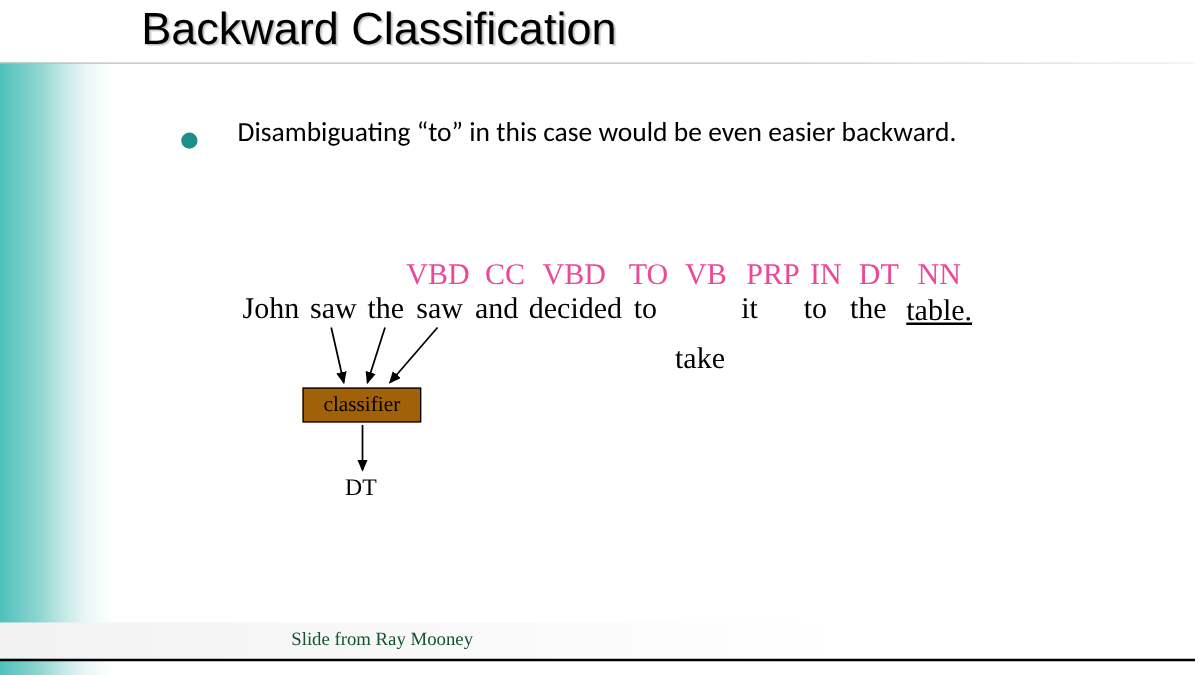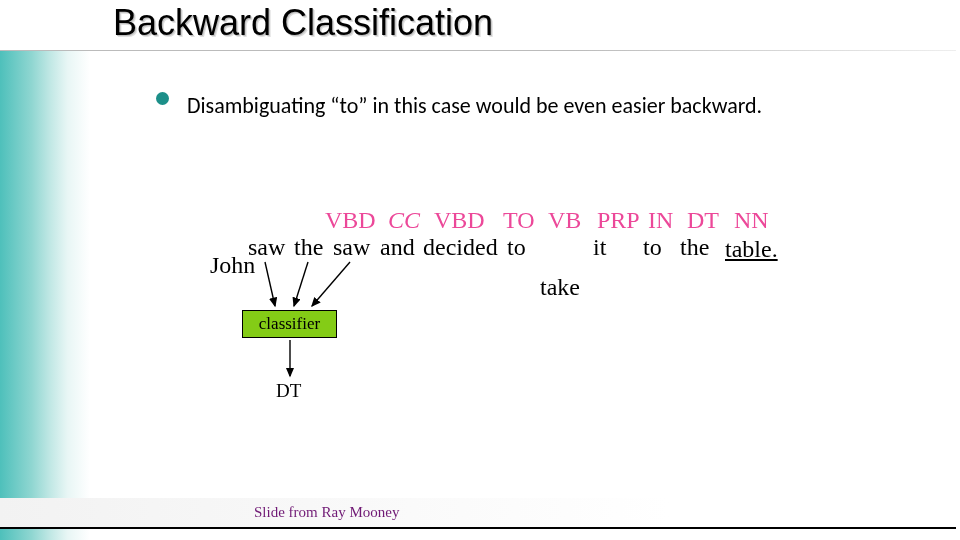--- a/index.html
+++ b/index.html
@@ -37,25 +37,25 @@
     font-family: Arial, sans-serif;
     font-size: 36px;
     font-weight: 400;
     color: #000;
     letter-spacing: 0px;
     text-shadow: 1px 1px 0 #bfbfbf, 2px 2px 0 #e0e0e0;
   }
 
   .bullet-row {
     position: absolute;
-    left: 156px;
+    left: 145px;
     top: 92px;
     display: flex;
-    align-items: flex-start;
-    gap: 18px;
+    align-items: flex-end;
+    gap: 32px;
   }
   .bullet-dot {
     width: 13px; height: 13px;
     border-radius: 50%;
     background: #1c8f89;
     flex: none;
   }
   .bullet-text {
     font-family: Calibri, Arial, sans-serif;
     font-size: 22px;
@@ -66,21 +66,21 @@
   .word { font-family: "Times New Roman", Times, serif; font-size: 24px; color: #000; position: absolute; }
   .tag  { font-family: "Times New Roman", Times, serif; font-size: 24px; color: #ec4899; position: absolute; }
 
   
   .classifier {
     position: absolute;
     left: 242px;
     top: 310px;
     width: 95px;
     height: 28px;
-    background: #84cc16;
+    background: #a16207;
     border: 1.5px solid #000;
     text-align: center;
     font-family: "Times New Roman", Times, serif;
     font-size: 17px;
     line-height: 26px;
   }
 
   .output-tag {
     position: absolute;
     left: 276px;
@@ -91,22 +91,21 @@
 
   
   .svg-layer { position: absolute; left:0; top:0; width:960px; height:540px; pointer-events:none; }
 
   .footer {
     position: absolute;
     left: 233px;
     top: 504px;
     font-family: "Times New Roman", Times, serif;
     font-size: 15px;
-    color: #701a75;
-    margin-left: 21px;
+    color: #14532d;
   }
 
   .foot-line {
     position: absolute;
     left: 0; right: 0;
     top: 527px;
     height: 2px;
     background: #000;
   }
   .foot-bg {
@@ -126,30 +125,30 @@
   <div class="hline"></div>
 
   <div class="title">Backward Classification</div>
 
   <div class="bullet-row">
     <div class="bullet-dot"></div>
     <div class="bullet-text">Disambiguating “to” in this case would be even easier backward.</div>
   </div>
 
   <span class="tag" style="left:325px; top:207px;">VBD</span>
-  <span class="tag" style="left:388px; top:207px;font-style:italic;">CC</span>
+  <span class="tag" style="left:388px; top:207px;">CC</span>
   <span class="tag" style="left:434px; top:207px;">VBD</span>
   <span class="tag" style="left:503px; top:207px;">TO</span>
   <span class="tag" style="left:548px; top:207px;">VB</span>
   <span class="tag" style="left:597px; top:207px;">PRP</span>
   <span class="tag" style="left:648px; top:207px;">IN</span>
   <span class="tag" style="left:687px; top:207px;">DT</span>
   <span class="tag" style="left:734px; top:207px;">NN</span>
 
-  <span class="word" style="left:210px; top:234px;margin-top:18px;">John</span>
+  <span class="word" style="left:194px; top:234px;">John</span>
   <span class="word" style="left:248px; top:234px;">saw</span>
   <span class="word" style="left:294px; top:234px;">the</span>
   <span class="word" style="left:333px; top:234px;">saw</span>
   <span class="word" style="left:380px; top:234px;">and</span>
   <span class="word" style="left:423px; top:234px;">decided</span>
   <span class="word" style="left:507px; top:234px;">to</span>
   <span class="word" style="left:540px; top:234px;margin-top:40px;">take</span>
   <span class="word" style="left:593px; top:234px;">it</span>
   <span class="word" style="left:643px; top:234px;">to</span>
   <span class="word" style="left:680px; top:234px;">the</span>

